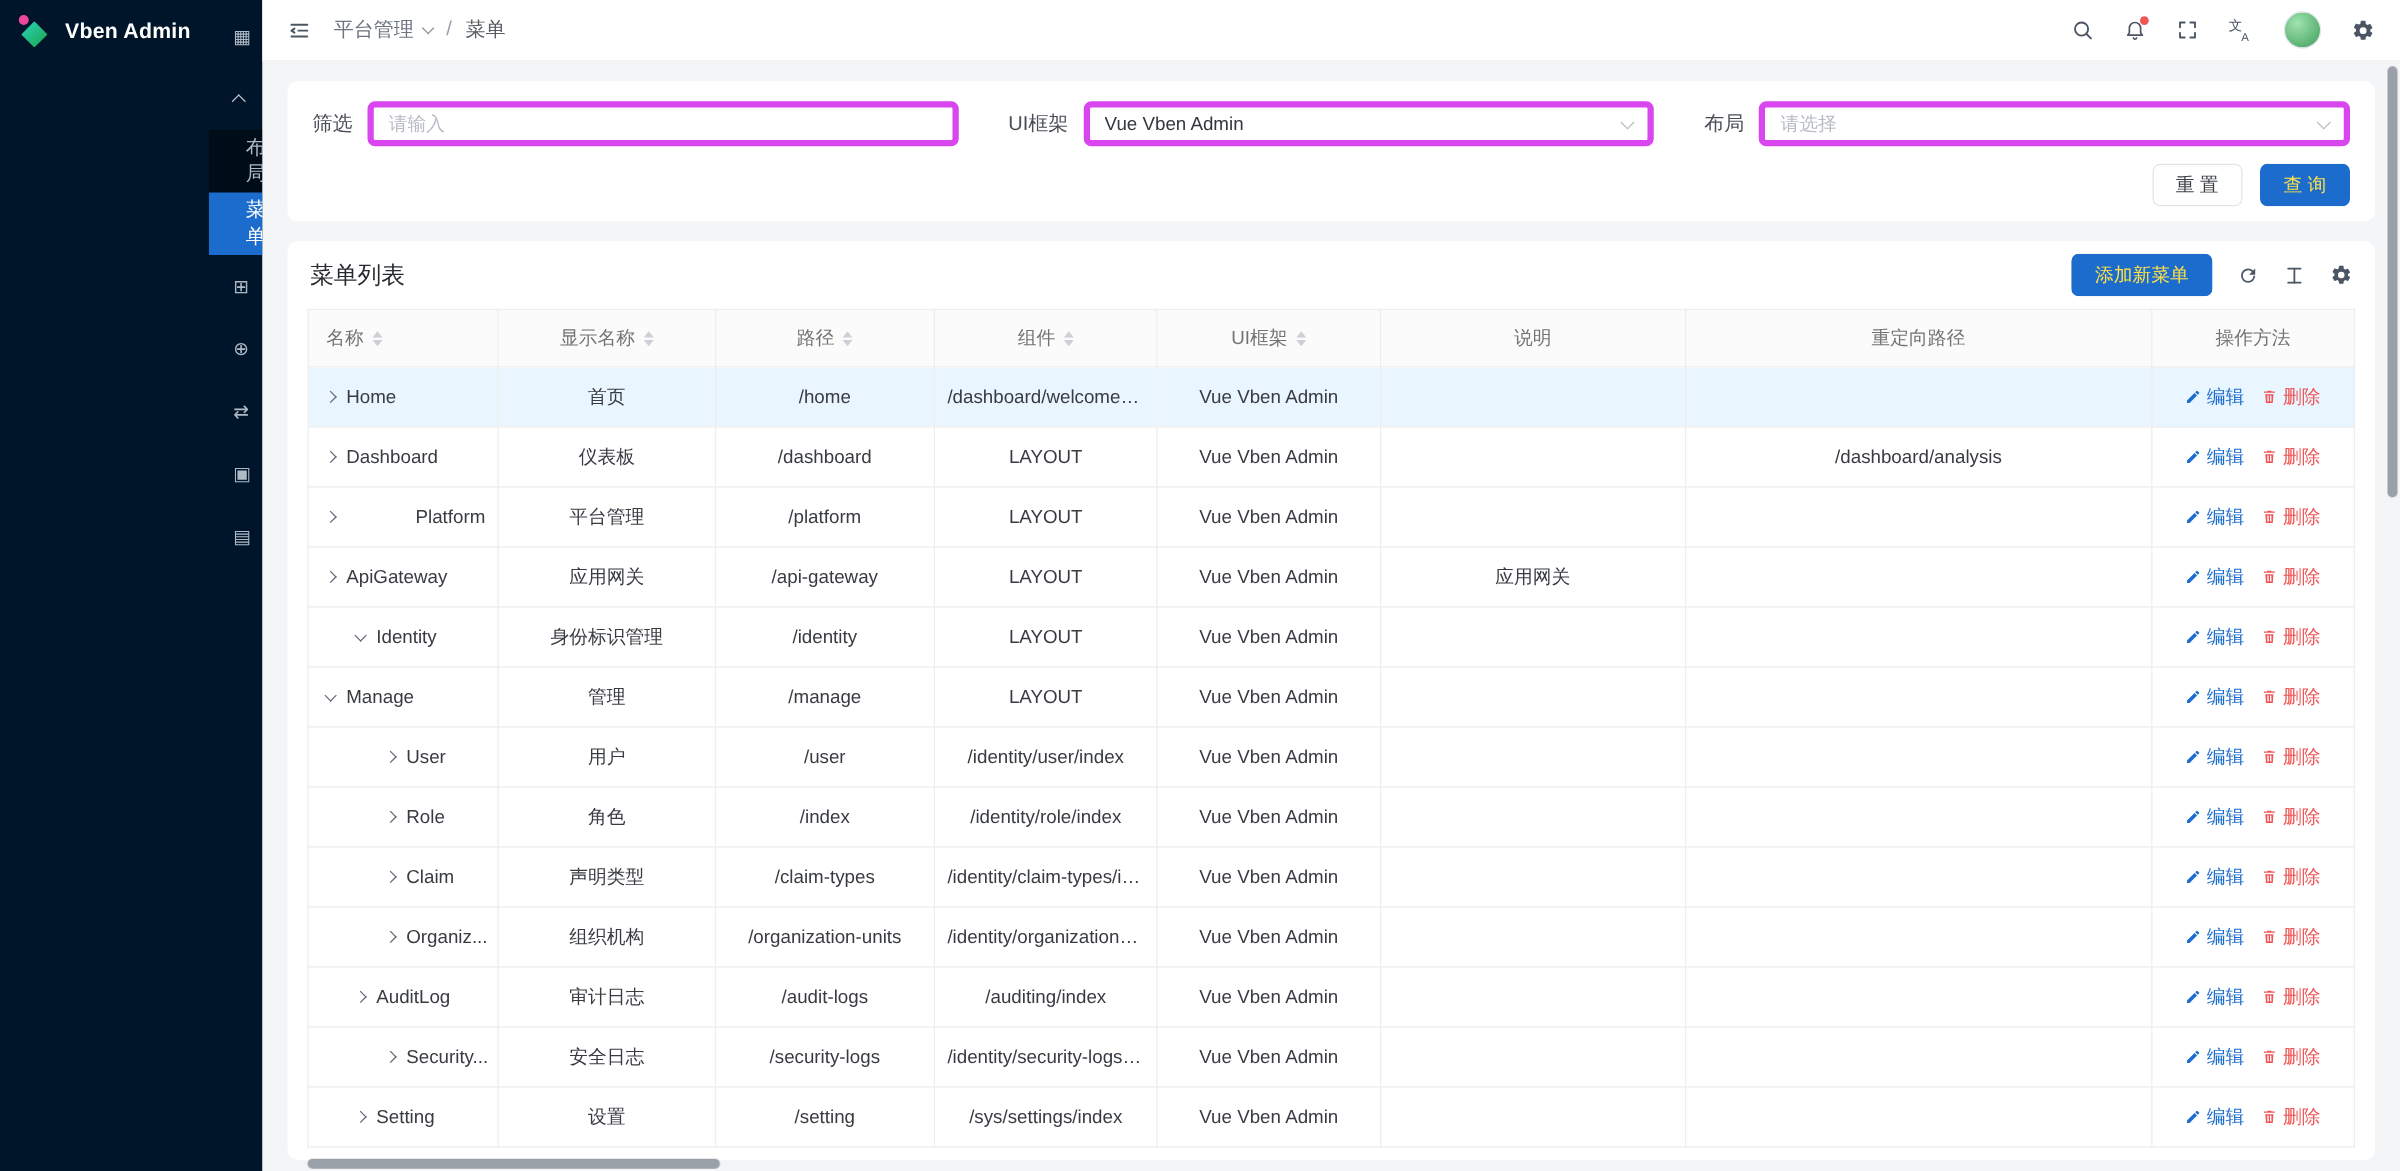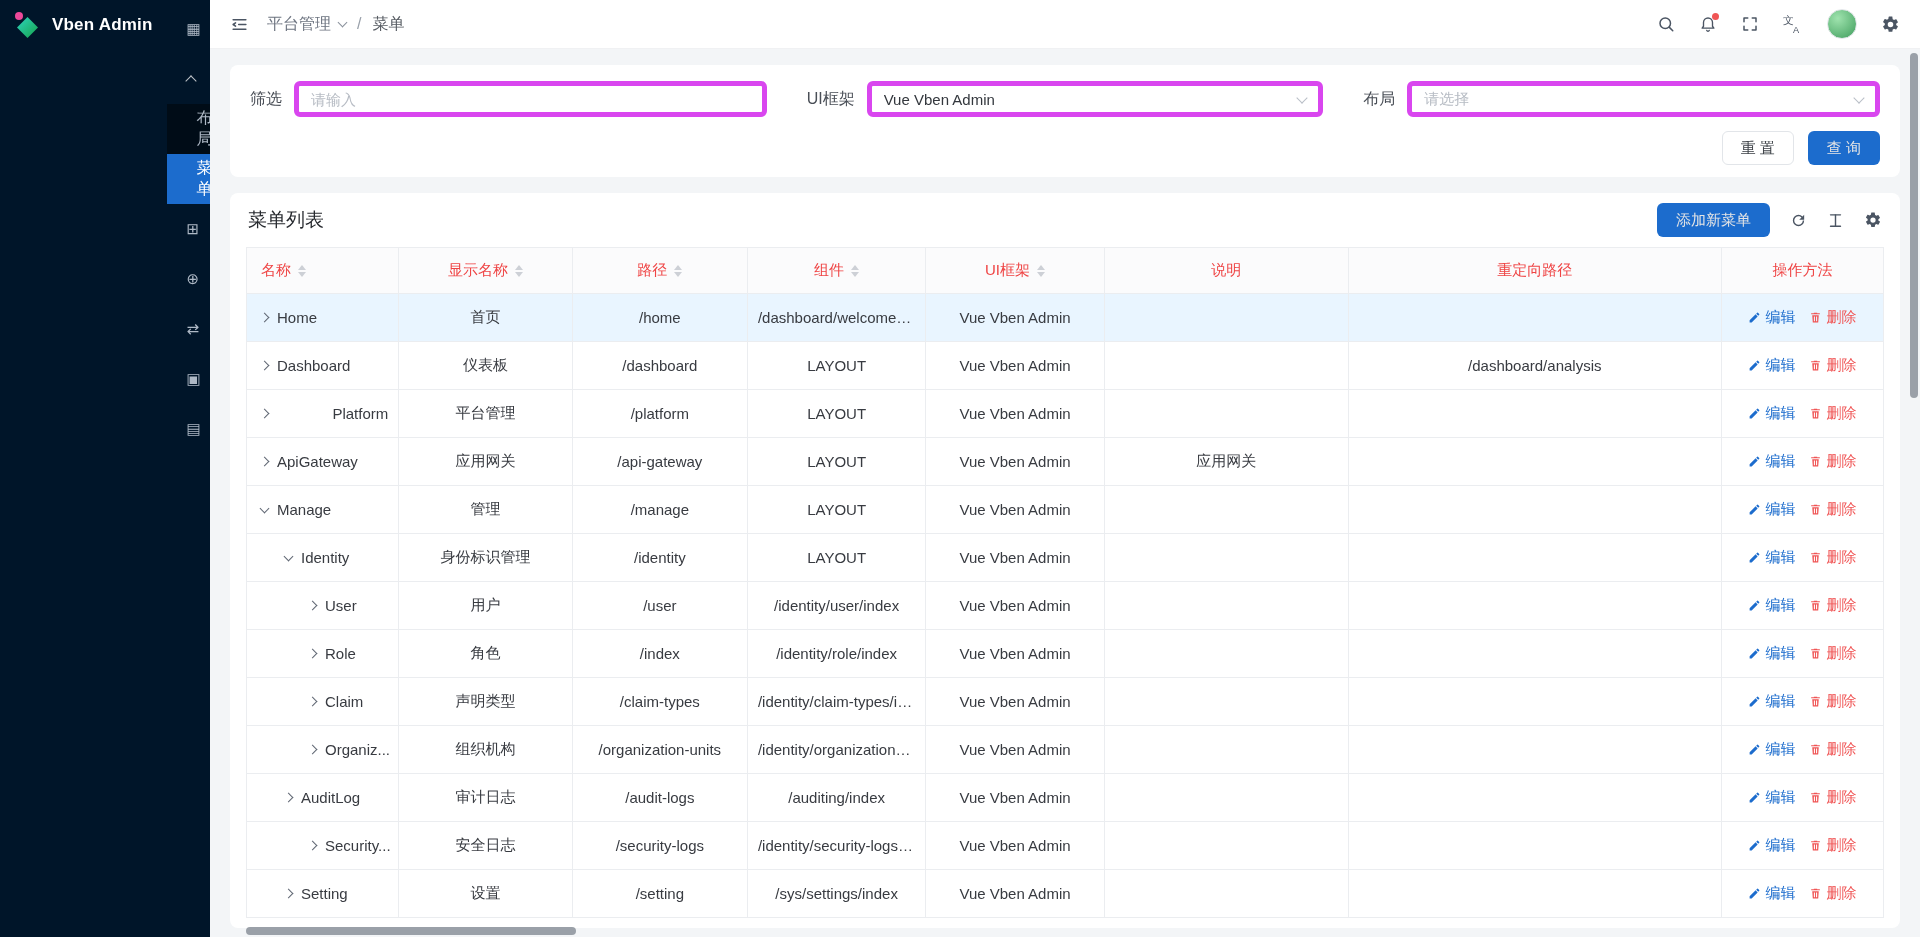--- a/index.html
+++ b/index.html
@@ -51,31 +51,31 @@
   .field-label{color:#4a4f57;font-size:16px;white-space:nowrap}
   .control{flex:1;height:36px;border:5px solid #d946ef;border-radius:6px;background:#fff;display:flex;align-items:center;padding:0 12px;font-size:15px;color:#33373d;min-width:0;font-family:inherit}
   input.control{outline:none}
   input.control::placeholder{color:#b7bcc4}
   .sel-value{white-space:nowrap;overflow:hidden}
   .sel-placeholder{color:#b7bcc4}
   .sel-caret{width:8px;height:8px;border-right:1.5px solid #b9bec7;border-bottom:1.5px solid #b9bec7;transform:rotate(45deg);margin-left:auto;margin-top:-3px;flex:none}
   .filter-actions{display:flex;justify-content:flex-end;gap:14px;margin-top:14px}
   .btn{height:34px;padding:0 18px;border-radius:6px;font-size:15px;display:inline-flex;align-items:center;justify-content:center;cursor:pointer;border:1px solid transparent;font-family:inherit;white-space:nowrap}
   .btn-default{background:#fff;border-color:#e2e5e9;color:#3c4046}
-  .btn-primary{background:var(--primary,#1c6ccd);color:#e5e5e5}
+  .btn-primary{background:var(--primary,#1c6ccd);color:#fde047}
 
   
   .table-card{margin-top:16px;padding:0 16px 10px;overflow:hidden}
   .toolbar{display:flex;align-items:center;justify-content:space-between;padding:10px 2px}
   .table-title{font-size:19px;font-weight:500;color:#26292e}
   .toolbar-right{display:flex;align-items:center;gap:20px}
   .ticon{display:flex;color:#4b5563;cursor:pointer}
   table{width:100%;border-collapse:collapse;table-layout:fixed}
   th,td{border:1px solid #ebedf0;height:48px;padding:0 10px;font-size:15px;text-align:center;overflow:hidden;white-space:nowrap;text-overflow:ellipsis}
-  th{height:46px;background:#fbfbfc;font-weight:500;color:#ef4444}
+  th{height:46px;background:#fbfbfc;font-weight:500;color:#737373}
   .th-wrap{display:flex;align-items:center;justify-content:center}
   th.col-name .th-wrap{justify-content:flex-start;padding-left:4px}
   .sorter{display:inline-flex;flex-direction:column;align-items:center;gap:2px;margin-left:7px;cursor:pointer}
   .caret-up{width:0;height:0;border-left:4px solid transparent;border-right:4px solid transparent;border-bottom:5px solid #cdd0d6}
   .caret-down{width:0;height:0;border-left:4px solid transparent;border-right:4px solid transparent;border-top:5px solid #cdd0d6}
   td.td-name{text-align:left}
   .name-cell{display:flex;align-items:center;gap:9px}
   .x-chev{display:inline-block;width:7px;height:7px;border-right:1.5px solid #5f6673;border-bottom:1.5px solid #5f6673;flex:none;cursor:pointer}
   .chev-r{transform:rotate(-45deg)}
   .chev-d{transform:rotate(45deg);margin-top:-3px}
@@ -428,20 +428,45 @@
                       <span>编辑</span>
                     </a><a class="link del">
                       <svg class="ic" viewBox="0 0 24 24" width="13" height="13">
                         <path fill="currentColor" d="M9 3v1H4v2h16V4h-5V3H9zM6 8l1 13h10l1-13H6zm3 2h2v9H9v-9zm4 0h2v9h-2v-9z"></path>
                       </svg>
                       <span>删除</span>
                     </a></td>
                 </tr>
                 <tr>
                   <td class="td-name">
+                    <div class="name-cell" style="padding-left: 28px;">
+                      <i class="x-chev chev-d"></i>
+                      <span class="row-name">Identity</span>
+                    </div>
+                  </td>
+                  <td>身份标识管理</td>
+                  <td>/identity</td>
+                  <td>LAYOUT</td>
+                  <td>Vue Vben Admin</td>
+                  <td></td>
+                  <td></td>
+                  <td class="td-actions"><a class="link edit">
+                      <svg class="ic" viewBox="0 0 24 24" width="13" height="13">
+                        <path fill="currentColor" d="M3 17.25V21h3.75L17.81 9.94l-3.75-3.75L3 17.25zM20.71 7.04a1 1 0 0 0 0-1.41l-2.34-2.34a1 1 0 0 0-1.41 0l-1.83 1.83 3.75 3.75 1.83-1.83z"></path>
+                      </svg>
+                      <span>编辑</span>
+                    </a><a class="link del">
+                      <svg class="ic" viewBox="0 0 24 24" width="13" height="13">
+                        <path fill="currentColor" d="M9 3v1H4v2h16V4h-5V3H9zM6 8l1 13h10l1-13H6zm3 2h2v9H9v-9zm4 0h2v9h-2v-9z"></path>
+                      </svg>
+                      <span>删除</span>
+                    </a></td>
+                </tr>
+                <tr>
+                  <td class="td-name">
                     <div class="name-cell" style="padding-left: 4px;">
                       <i class="x-chev chev-d"></i>
                       <span class="row-name">Manage</span>
                     </div>
                   </td>
                   <td>管理</td>
                   <td>/manage</td>
                   <td>LAYOUT</td>
                   <td>Vue Vben Admin</td>
                   <td></td>
@@ -453,45 +478,20 @@
                       <span>编辑</span>
                     </a><a class="link del">
                       <svg class="ic" viewBox="0 0 24 24" width="13" height="13">
                         <path fill="currentColor" d="M9 3v1H4v2h16V4h-5V3H9zM6 8l1 13h10l1-13H6zm3 2h2v9H9v-9zm4 0h2v9h-2v-9z"></path>
                       </svg>
                       <span>删除</span>
                     </a></td>
                 </tr>
                 <tr>
                   <td class="td-name">
-                    <div class="name-cell" style="padding-left: 28px;">
-                      <i class="x-chev chev-d"></i>
-                      <span class="row-name">Identity</span>
-                    </div>
-                  </td>
-                  <td>身份标识管理</td>
-                  <td>/identity</td>
-                  <td>LAYOUT</td>
-                  <td>Vue Vben Admin</td>
-                  <td></td>
-                  <td></td>
-                  <td class="td-actions"><a class="link edit">
-                      <svg class="ic" viewBox="0 0 24 24" width="13" height="13">
-                        <path fill="currentColor" d="M3 17.25V21h3.75L17.81 9.94l-3.75-3.75L3 17.25zM20.71 7.04a1 1 0 0 0 0-1.41l-2.34-2.34a1 1 0 0 0-1.41 0l-1.83 1.83 3.75 3.75 1.83-1.83z"></path>
-                      </svg>
-                      <span>编辑</span>
-                    </a><a class="link del">
-                      <svg class="ic" viewBox="0 0 24 24" width="13" height="13">
-                        <path fill="currentColor" d="M9 3v1H4v2h16V4h-5V3H9zM6 8l1 13h10l1-13H6zm3 2h2v9H9v-9zm4 0h2v9h-2v-9z"></path>
-                      </svg>
-                      <span>删除</span>
-                    </a></td>
-                </tr>
-                <tr>
-                  <td class="td-name">
                     <div class="name-cell" style="padding-left: 52px;">
                       <i class="x-chev chev-r"></i>
                       <span class="row-name">User</span>
                     </div>
                   </td>
                   <td>用户</td>
                   <td>/user</td>
                   <td>/identity/user/index</td>
                   <td>Vue Vben Admin</td>
                   <td></td>

